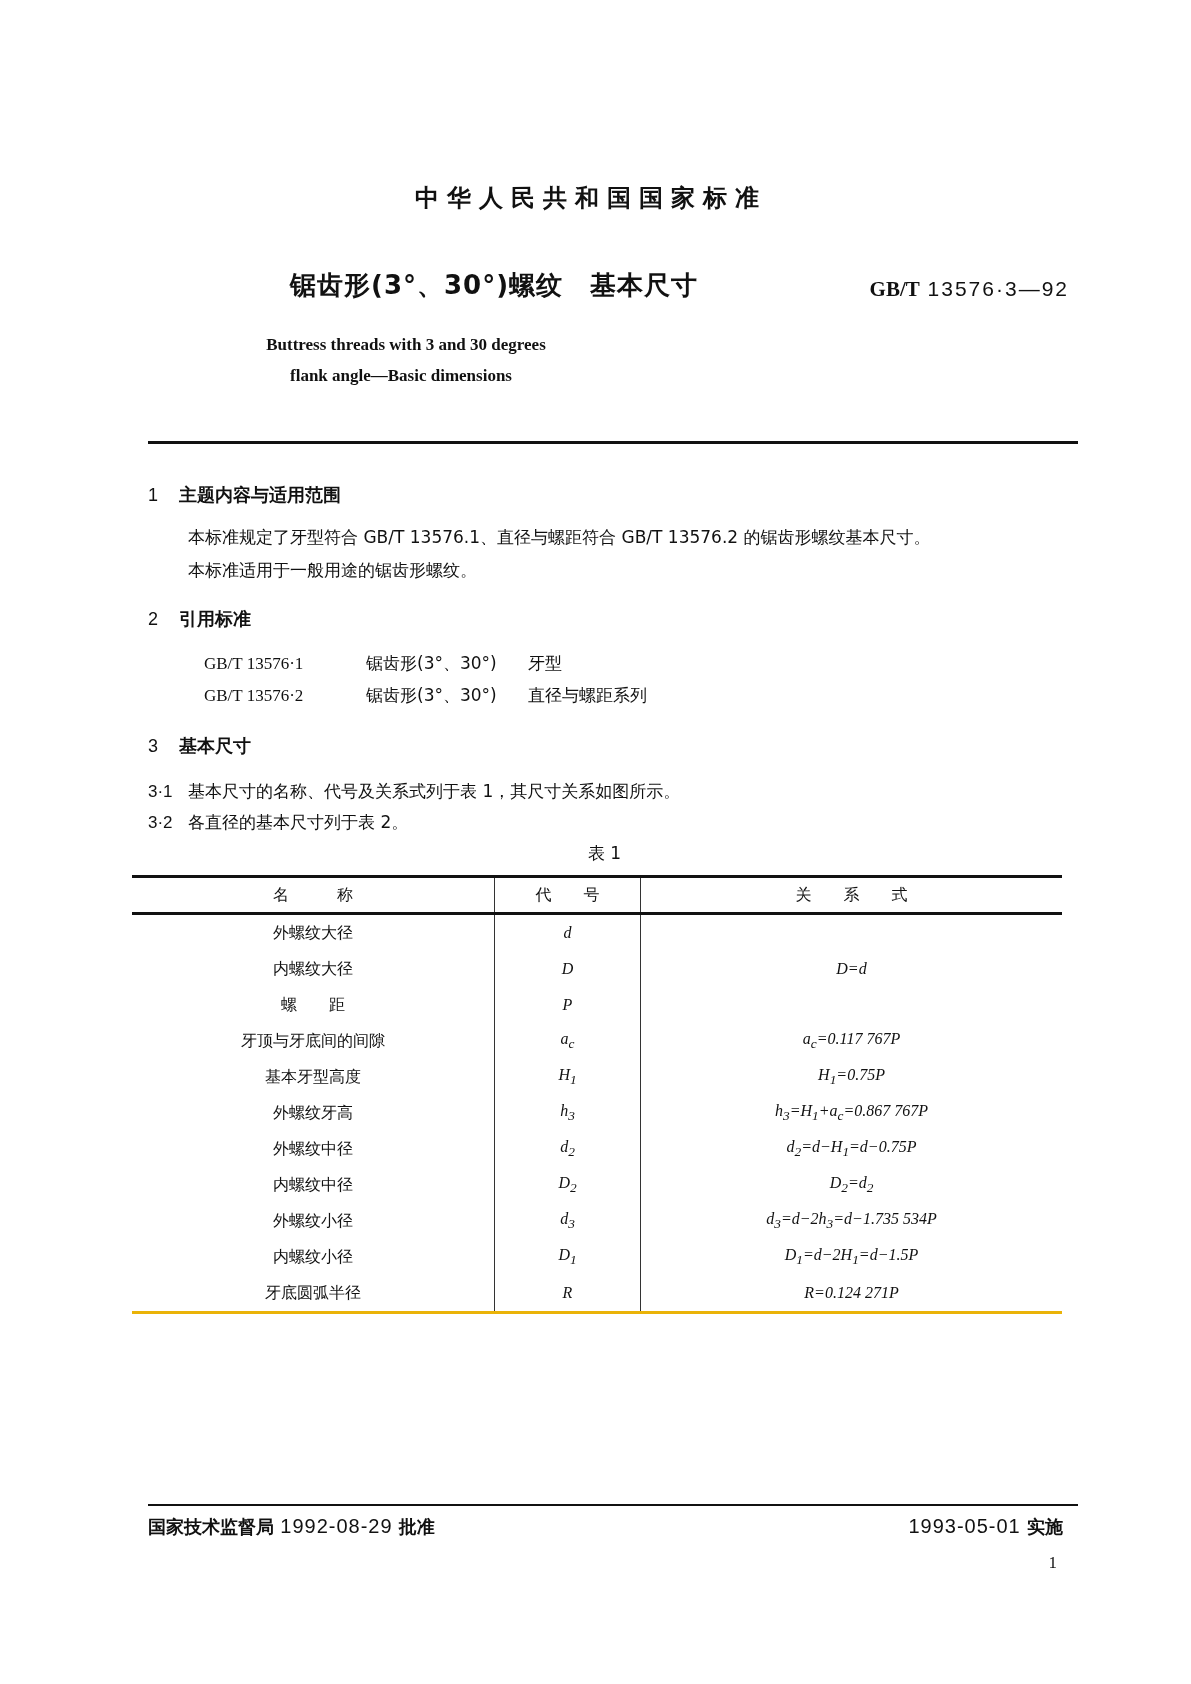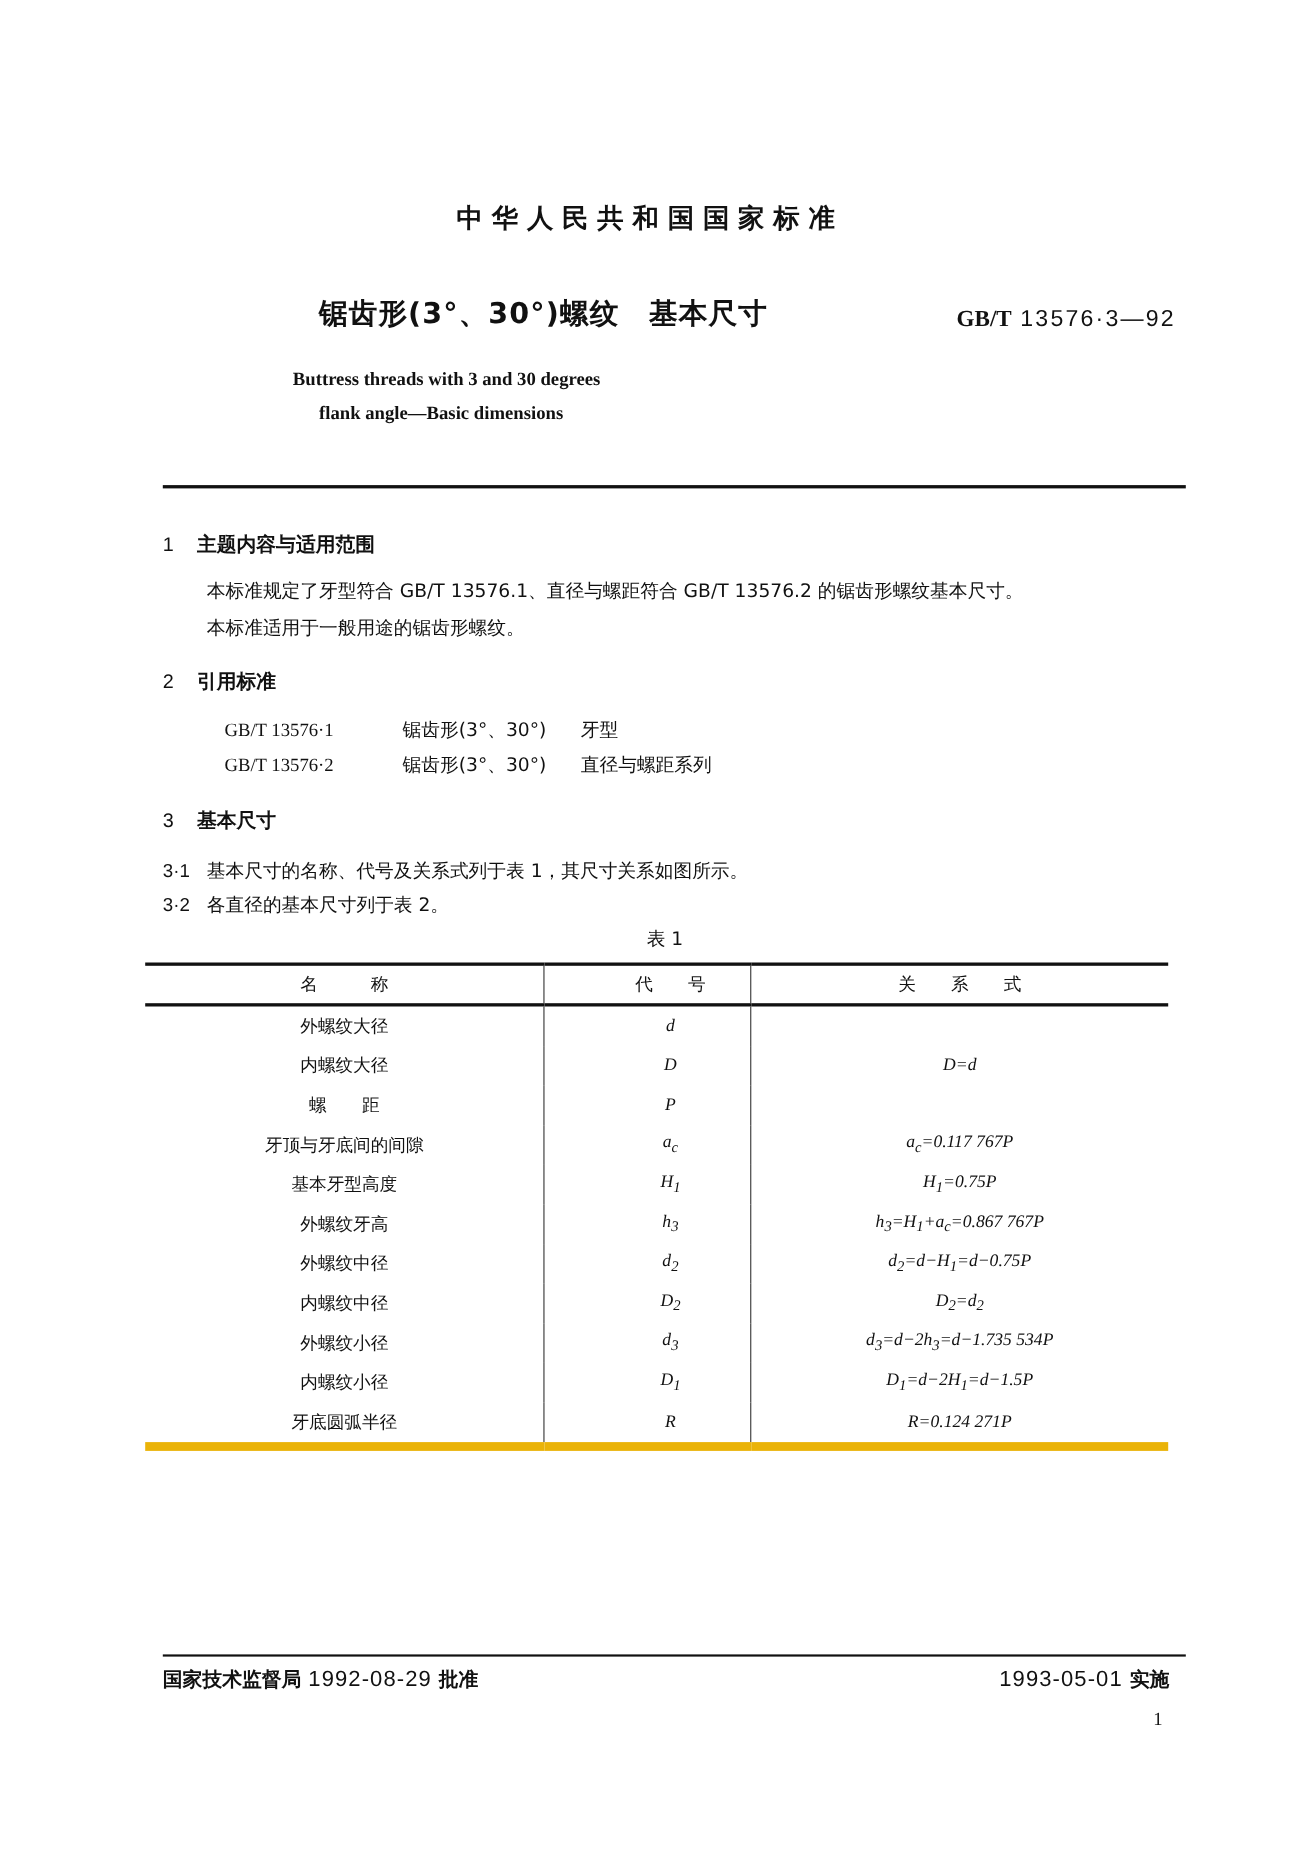--- a/index.html
+++ b/index.html
@@ -140,23 +140,23 @@
       vertical-align: middle;
     }
     table.tbl thead th {
       border-top: 3px solid #111;
       border-bottom: 3px solid #111;
       height: 34px;
       font-family: "DejaVu Sans", sans-serif;
       font-weight: normal;
       white-space: pre;
     }
-    table.tbl tbody tr:last-child td { border-bottom: 8px solid #eab308; margin-top: 48px; }
+    table.tbl tbody tr:last-child td { border-bottom: 3px solid #eab308; margin-top: 48px; }
     table.tbl .c1 { width: 362px; border-right: 1px solid #333; font-family: "DejaVu Sans", sans-serif; white-space: pre; }
-    table.tbl .c2 { width: 145px; border-right: 1px solid #333; font-family: "Liberation Serif", serif; font-style: italic; padding-left: 42px; }
+    table.tbl .c2 { width: 145px; border-right: 1px solid #333; font-family: "Liberation Serif", serif; font-style: italic; }
     table.tbl .c3 { font-family: Liberation Serif, serif; font-style: italic; }
 
     .footer-left {
       left: 132px;
       top: 1515px;
       font-family: "DejaVu Sans", sans-serif;
       font-weight: bold;
       font-size: 18px;
       white-space: pre;
     }

